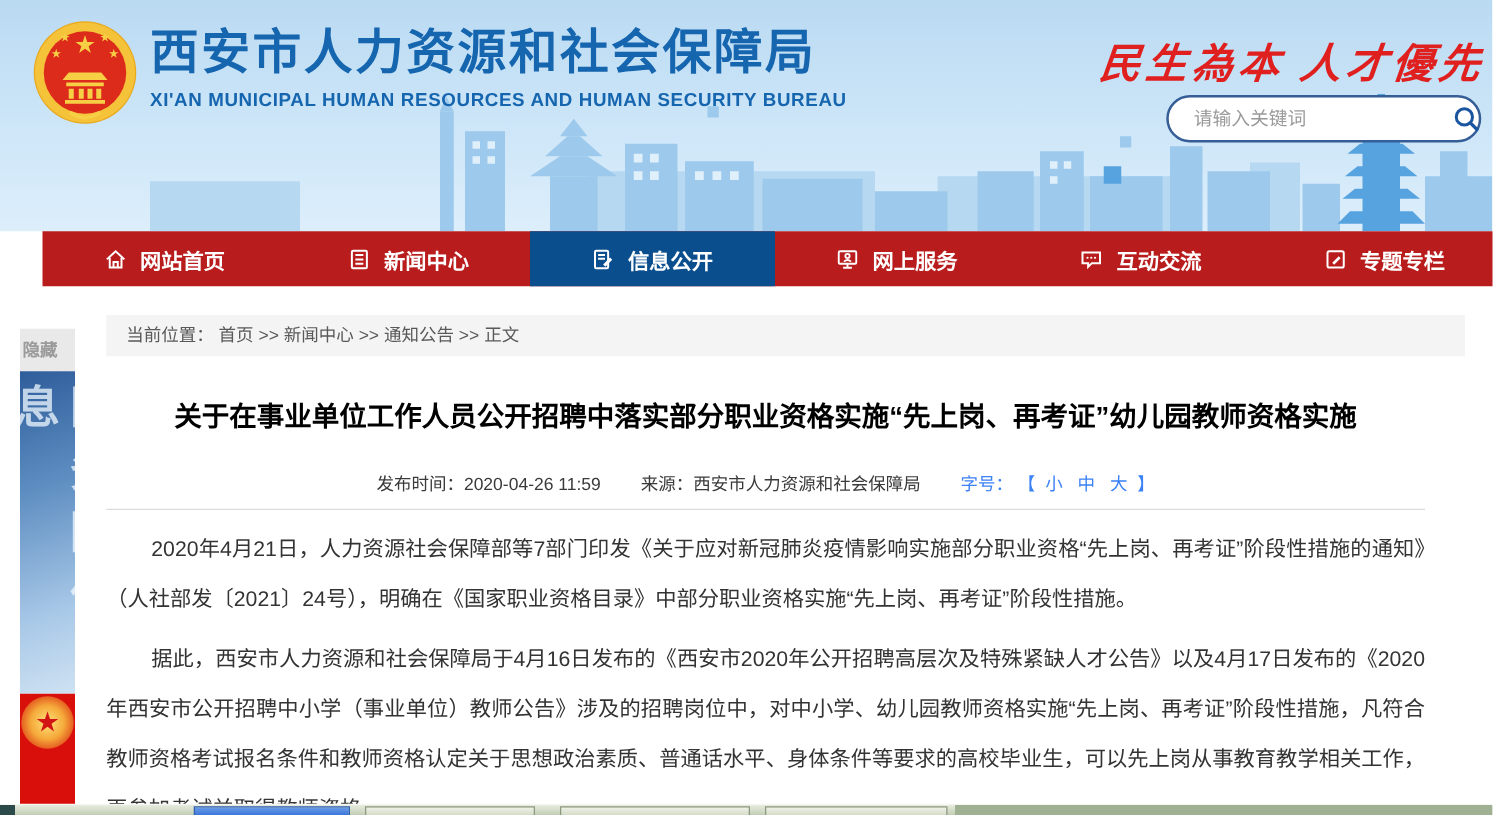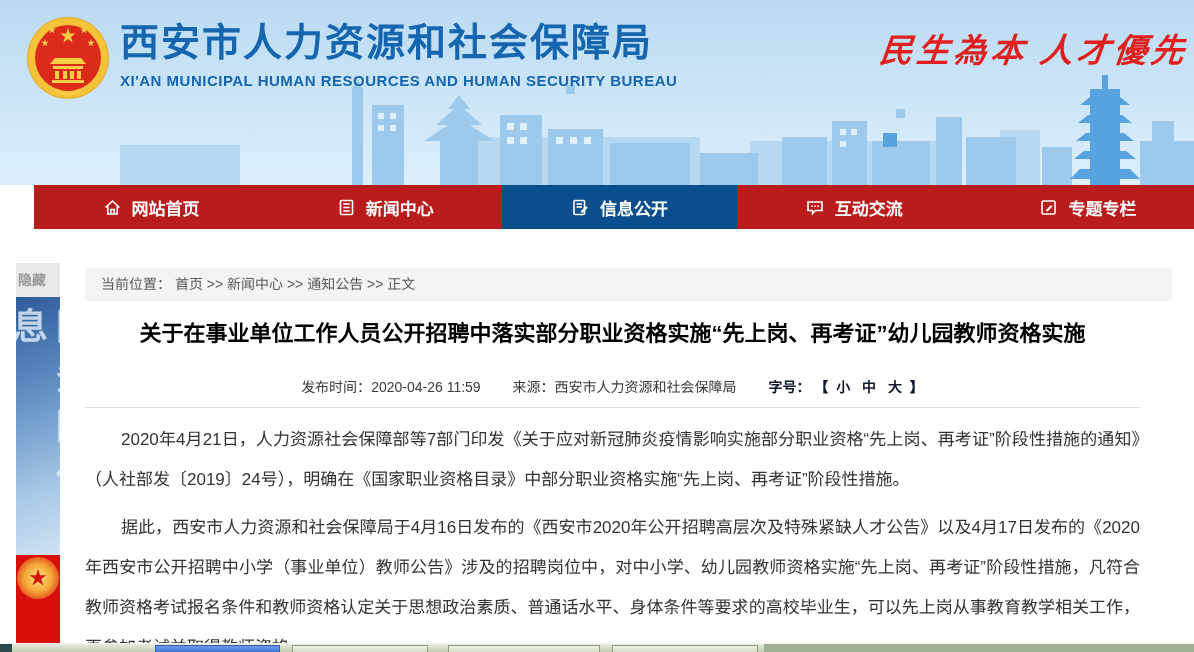--- a/index.html
+++ b/index.html
@@ -27,30 +27,30 @@
 
   
   .nav { position:absolute; left:34px; top:185px; width:1171px; height:44px;
     background:#b91c1c; display:flex; z-index:3; }
   .nav-item { flex:1; display:flex; align-items:center; justify-content:center; gap:10px;
     color:#fff; font-size:17px; font-weight:bold; cursor:pointer; }
   .nav-item.active { background:#0b4e8e; }
   .nav-item svg { display:block; }
 
   
-  .breadcrumb { position:absolute; left:85px; top:268px; width:1087px; height:33px;
+  .breadcrumb { position:absolute; left:85px; top:252px; width:1087px; height:33px;
     background:#f4f4f4; font-size:14px; color:#595959; line-height:33px; padding-left:16px; }
   .breadcrumb span { color:#595959; }
   .crumb-link { cursor:pointer; }
   .article-title { position:absolute; left:85px; top:318px; width:1055px; text-align:center;
     font-size:22px; font-weight:bold; color:#000; line-height:32px; }
   .article-meta { position:absolute; left:85px; top:376px; width:1055px; text-align:center;
     font-size:14px; color:#3a3a3a; }
   .article-meta .seg { margin:0 14px; }
-  .fontsize { color:#0f172a;font-weight:bold; }
+  .fontsize { color:#3b82f6; }
   .fontsize .fs-opt { margin:0 4px; cursor:pointer; }
   .meta-divider { position:absolute; left:85px; top:407px; width:1055px; height:0;
     border-top:1px solid #dcdcdc; }
   .article-body { position:absolute; left:85px; top:420px; width:1055px; }
   .article-body p { font-size:17px; color:#333; line-height:40px; text-indent:36px;
     text-align:justify; margin-bottom:8px; }
 
   
   .side-widget { position:absolute; left:16px; top:263px; width:44px; z-index:5; }
   .side-hide { width:44px; height:34px; background:#e9e9e9; color:#9b9b9b; font-size:14px;
@@ -156,20 +156,29 @@
     <path d="M30 78 Q42 86 54 78" stroke="#f7cf45" stroke-width="3" fill="none"></path>
   </svg>
 
   <div class="site-titles">
     <div class="site-title">西安市人力资源和社会保障局</div>
     <div class="site-sub">XI'AN MUNICIPAL HUMAN RESOURCES AND HUMAN SECURITY BUREAU</div>
   </div>
 
   <div class="slogan">民生為本 人才優先</div>
 
+  <div class="searchbox">
+    <input type="text" placeholder="请输入关键词" style="">
+    <button class="search-btn" aria-label="search">
+      <svg width="22" height="22" viewBox="0 0 22 22">
+        <circle cx="9.5" cy="9.5" r="6.5" fill="none" stroke="#1b55a0" stroke-width="2.4"></circle>
+        <line x1="14.5" y1="14.5" x2="19.5" y2="19.5" stroke="#1b55a0" stroke-width="2.8" stroke-linecap="round"></line>
+      </svg>
+    </button>
+  </div>
 </div>
 
 <div class="nav">
   <div class="nav-item">
     <svg width="19" height="19" viewBox="0 0 19 19" fill="none" stroke="#fff" stroke-width="1.6">
       <path d="M2.5 9.5 L9.5 3 L16.5 9.5"></path>
         <path d="M4.8 8.2 V16 H14.2 V8.2"></path>
         <path d="M7.8 16 V11.5 H11.2 V16"></path>
     </svg>
     <span>网站首页</span>
@@ -184,20 +193,30 @@
     <span>新闻中心</span>
   </div>
   <div class="nav-item active">
     <svg width="19" height="19" viewBox="0 0 19 19" fill="none" stroke="#fff" stroke-width="1.6">
       <rect x="3" y="2.5" width="10.5" height="14" rx="1"></rect>
       <line x1="5.5" y1="6" x2="11" y2="6"></line>
         <line x1="5.5" y1="9" x2="11" y2="9"></line>
       <path d="M9.5 13.5 L15 8 L16.8 9.8 L11.3 15.3 Z" fill="#fff" stroke="none"></path>
     </svg>
     <span>信息公开</span>
+  </div>
+  <div class="nav-item">
+    <svg width="20" height="19" viewBox="0 0 20 19" fill="none" stroke="#fff" stroke-width="1.5">
+      <rect x="3" y="3" width="14" height="10" rx="1"></rect>
+      <circle cx="10" cy="6.8" r="1.7"></circle>
+        <path d="M7.2 11.3 Q10 8.8 12.8 11.3"></path>
+      <line x1="10" y1="13" x2="10" y2="15.5"></line>
+        <line x1="6.5" y1="16.2" x2="13.5" y2="16.2"></line>
+    </svg>
+    <span>网上服务</span>
   </div>
   <div class="nav-item">
     <svg width="20" height="19" viewBox="0 0 20 19" fill="none" stroke="#fff" stroke-width="1.6">
       <path d="M3 4 H17 V12.5 H10.5 L7.5 15.5 V12.5 H3 Z"></path>
       <circle cx="7" cy="8.2" r="0.9" fill="#fff" stroke="none"></circle>
       <circle cx="10" cy="8.2" r="0.9" fill="#fff" stroke="none"></circle>
       <circle cx="13" cy="8.2" r="0.9" fill="#fff" stroke="none"></circle>
     </svg>
     <span>互动交流</span>
   </div>
@@ -232,21 +251,21 @@
     <span class="fs-opt">小</span>
     <span class="fs-opt">中</span>
     <span class="fs-opt">大</span>
     <span>】</span>
   </span>
 </div>
 
 <div class="meta-divider"></div>
 
 <div class="article-body">
-  <p>2020年4月21日，人力资源社会保障部等7部门印发《关于应对新冠肺炎疫情影响实施部分职业资格“先上岗、再考证”阶段性措施的通知》（人社部发〔2019〕24号），明确在《国家职业资格目录》中部分职业资格实施“先上岗、再考证”阶段性措施。</p>
+  <p>2020年4月21日，人力资源社会保障部等7部门印发《关于应对新冠肺炎疫情影响实施部分职业资格“先上岗、再考证”阶段性措施的通知》（人社部发〔2021〕24号），明确在《国家职业资格目录》中部分职业资格实施“先上岗、再考证”阶段性措施。</p>
   <p>据此，西安市人力资源和社会保障局于4月16日发布的《西安市2020年公开招聘高层次及特殊紧缺人才公告》以及4月17日发布的《2020年西安市公开招聘中小学（事业单位）教师公告》涉及的招聘岗位中，对中小学、幼儿园教师资格实施“先上岗、再考证”阶段性措施，凡符合教师资格考试报名条件和教师资格认定关于思想政治素质、普通话水平、身体条件等要求的高校毕业生，可以先上岗从事教育教学相关工作，再参加考试并取得教师资格。</p>
 </div>
 
 <div class="side-widget">
   <div class="side-hide">隐藏</div>
   <div class="side-banner-blue">
     <div class="side-vtext">国务院信息</div>
   </div>
   <div class="side-banner-red">
     <div class="side-emblem">

